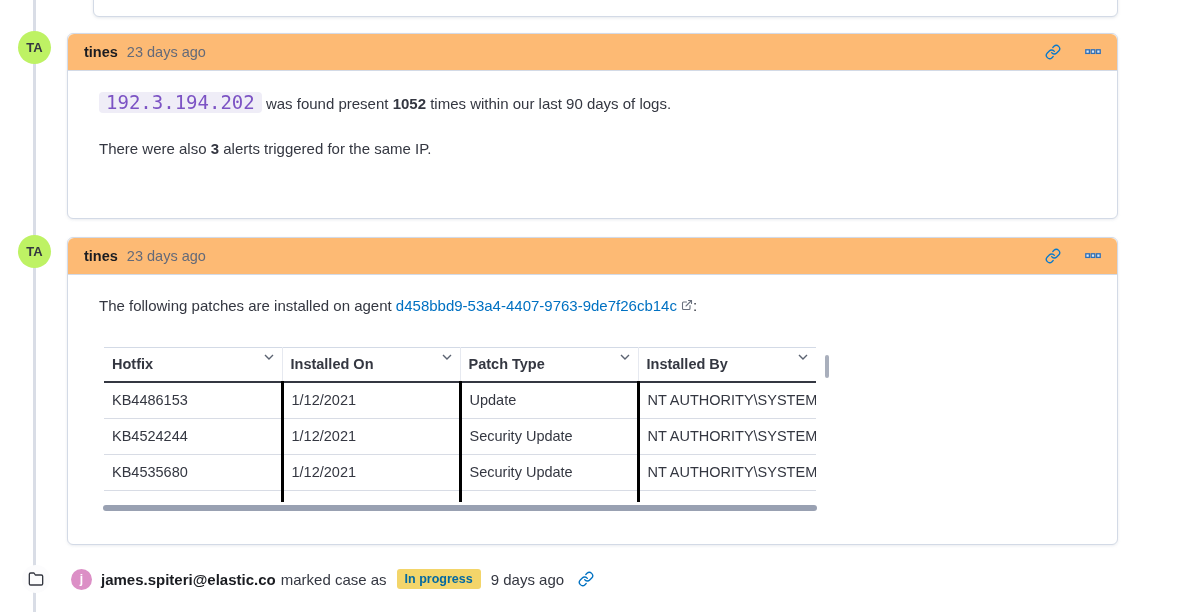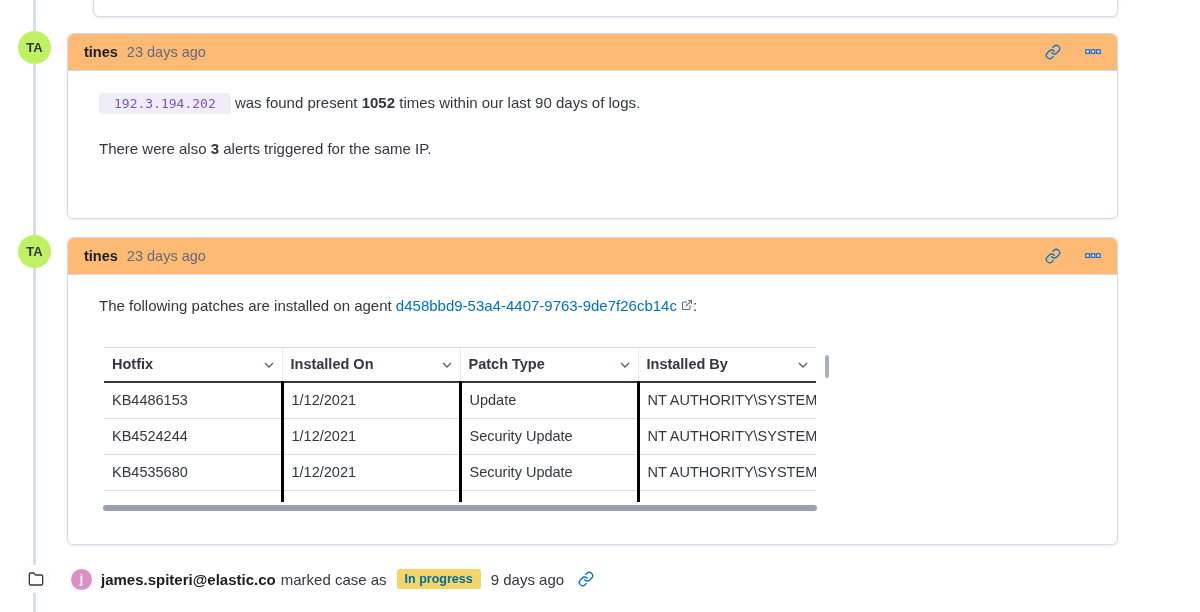--- a/index.html
+++ b/index.html
@@ -43,35 +43,35 @@
   .icon-btn { display:flex; align-items:center; justify-content:center; color:#0779cc; cursor:pointer; background:none; border:none; padding:0; }
 
   .card-body { padding:21px 31px; font-size:15px; line-height:21px; color:#343741; }
   .card-body p { margin:0 0 24px 0; }
   .card-body p:last-child { margin-bottom:0; }
   b { font-weight:700; }
   .text-link { color:#0071c2; text-decoration:none; cursor:pointer; }
   .ip-chip {
     display:inline-block; background:#efedf7; color:#7c53c4;
     font-family:"DejaVu Sans Mono","Liberation Mono",monospace;
-    font-size:13px; line-height:15px; padding:3px 15px; border-radius:4px;
+    font-size:19px; line-height:15px; padding:3px 7px; border-radius:4px;
   }
 
   .card2 .card-body { padding:20px 31px 0 31px; }
   .agent-line { margin:0; }
   .ext-icon { display:inline-block; vertical-align:baseline; color:#69707d; margin-left:4px; }
 
   .table-wrap { margin:31px 0 0 5px; width:712px; height:155px; overflow:hidden; position:relative; }
   table.patches { width:712px; border-collapse:collapse; font-size:14.5px; table-layout:fixed; }
   table.patches th {
     text-align:left; font-weight:700; color:#343741; padding:6px 8px;
     border-top:1px solid #d3dae6; border-bottom:2px solid #343741; border-right:1px solid #e6e9f0;
   }
   table.patches th:last-child { border-right:none; }
-  .th-inner { display:flex; align-items:center; justify-content:space-between; }
+  .th-inner { display:flex; align-items:flex-start; justify-content:space-between; }
   table.patches td {
     padding:7px 8px; border-bottom:1px solid #d8dce5; border-right:3px solid #000000;
     color:#343741; white-space:nowrap; overflow:hidden;
   }
   table.patches td:last-child { border-right:none; }
 
   .h-scrollbar { width:714px; height:6px; border-radius:3px; background:#99a1b2; margin:3px 0 0 4px; }
   .v-scrollbar { position:absolute; left:757px; top:117px; width:4px; height:23px; border-radius:2px; background:#a9afbc; }
 
   .activity { position:absolute; left:22px; top:565px; height:28px; display:flex; align-items:center; font-size:15px; }

